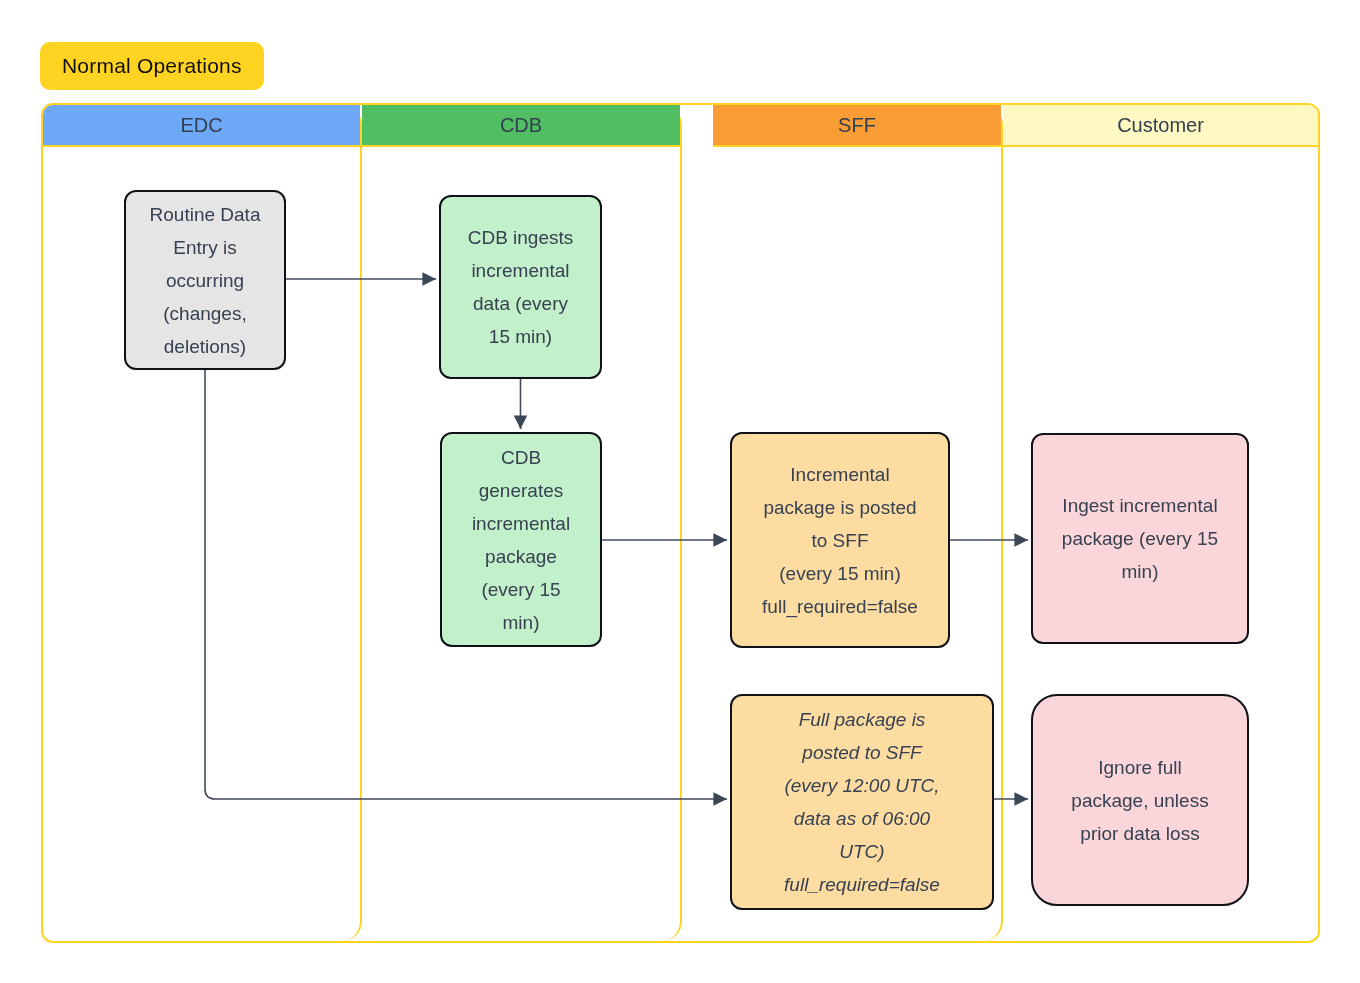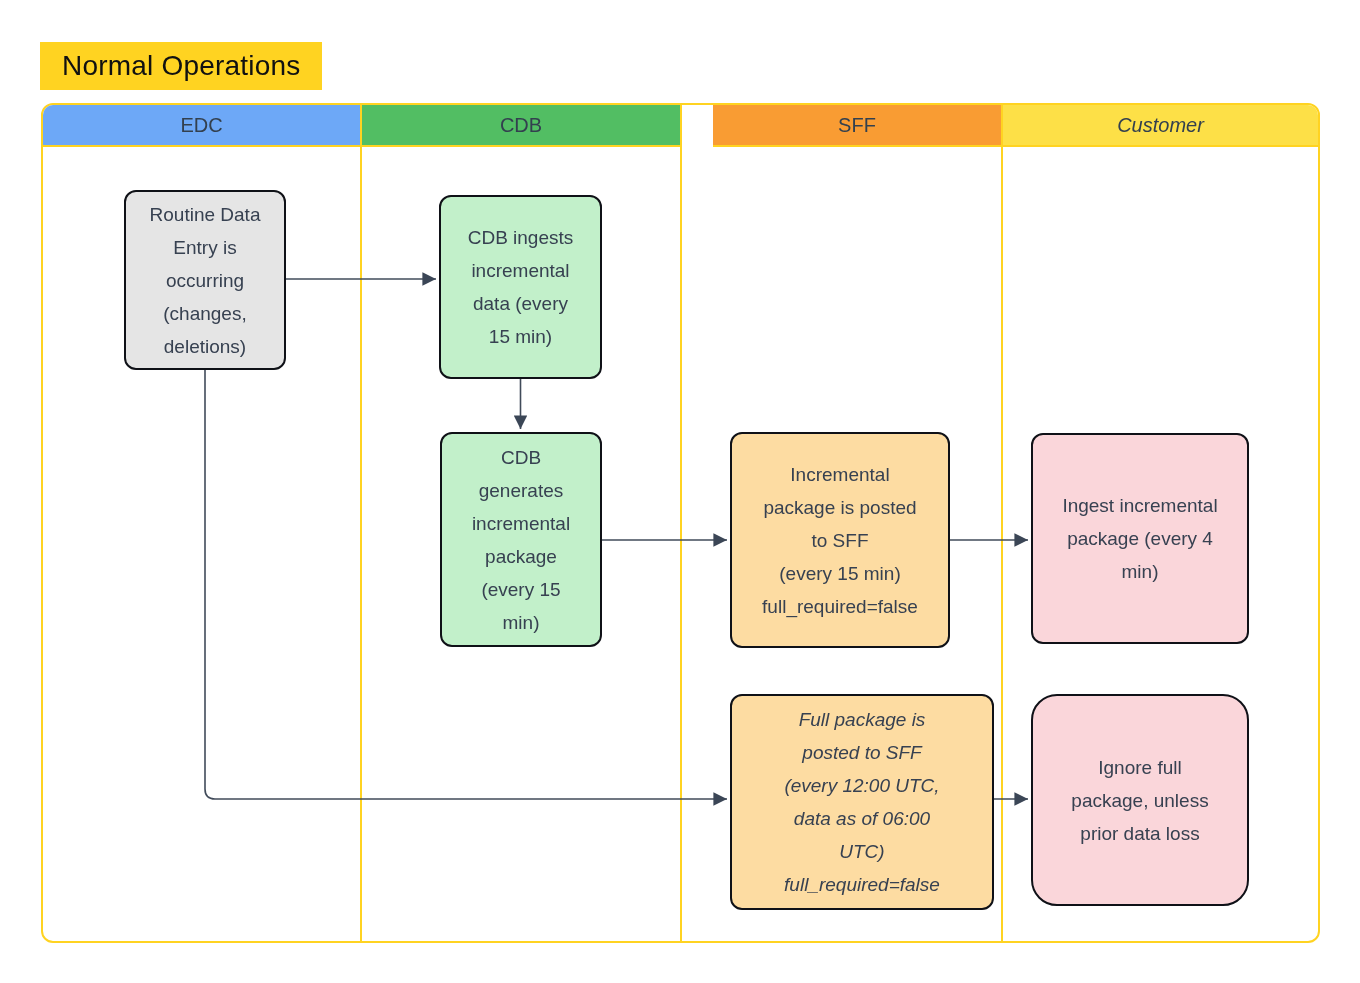--- a/index.html
+++ b/index.html
@@ -4,45 +4,45 @@
 <style>
   html,body{margin:0;padding:0;background:#ffffff;}
   body{
     width:1360px;height:983px;position:relative;overflow:hidden;
     font-family:"Liberation Sans","DejaVu Sans",sans-serif;
     color:#374151;
   }
   
   .badge{
     position:absolute;left:40px;top:42px;height:48px;
-    background:#FFD321;border-radius:0;
+    background:#FFD321;border-radius:10px;
     display:flex;align-items:center;padding:0 22px;
-    font-size:28px;color:#111111;letter-spacing:.2px;
+    font-size:21px;color:#111111;letter-spacing:.2px;
   }
   
   .swim{
     position:absolute;left:41px;top:103px;width:1279px;height:840px;
     border:2px solid #FFD321;border-radius:12px;box-sizing:border-box;
     display:flex;overflow:hidden;background:#ffffff;
   }
-  .lane{box-sizing:border-box;display:flex;flex-direction:column;}
+  .lane{box-sizing:border-box;display:flex;flex-direction:column;border-radius:20px;}
   .lane:not(:last-child){border-right:2px solid #FFD321;}
   .lane-edc{width:319px;}
   .lane-cdb{width:320px;}
   .lane-sff{width:321px;padding-left:31px;}
   .lane-customer{width:315px;flex:1;}
   .lane-header{
     height:42px;box-sizing:border-box;border-bottom:2px solid #FFD321;
     display:flex;align-items:center;justify-content:center;
     font-size:20px;color:#33404F;
   }
   .lane-edc .lane-header{background:#6DA8F7;}
   .lane-cdb .lane-header{background:#52BE63;}
   .lane-sff .lane-header{background:#F99C33;}
-  .lane-customer .lane-header{background:#fde047;font-style:italic;}
+  .lane-customer .lane-header{background:#fef9c3;}
   .lane-body{flex:1;}
   
   .node{
     position:absolute;box-sizing:border-box;
     border:2px solid #0F1117;border-radius:12px;
     display:flex;align-items:center;justify-content:center;
     text-align:center;white-space:pre-line;
     font-size:19px;line-height:33px;color:#374151;
     padding:6px 8px;
   }
@@ -123,17 +123,17 @@
 to SFF
 (every 15 min)
 full_required=false</div>
 <div class="node node-orange n-sff-full">Full package is
 posted to SFF
 (every 12:00 UTC,
 data as of 06:00
 UTC)
 full_required=false</div>
 <div class="node node-pink n-cust-ingest">Ingest incremental
-package (every 4
+package (every 15
 min)</div>
 <div class="node node-pink n-cust-ignore">Ignore full
 package, unless
 prior data loss</div>
 
 </body></html>

